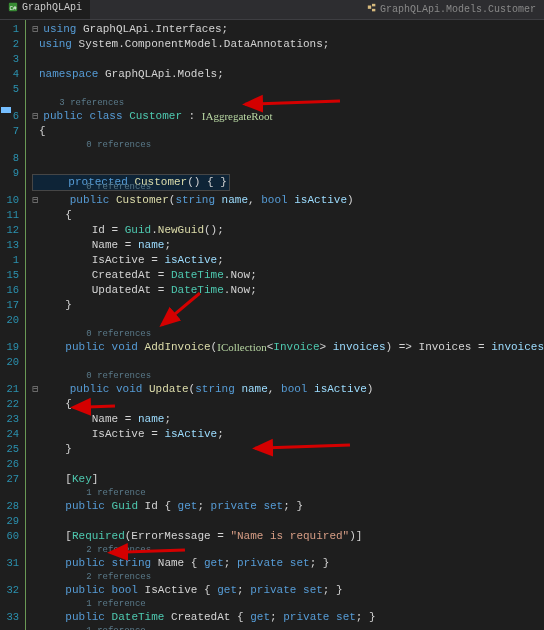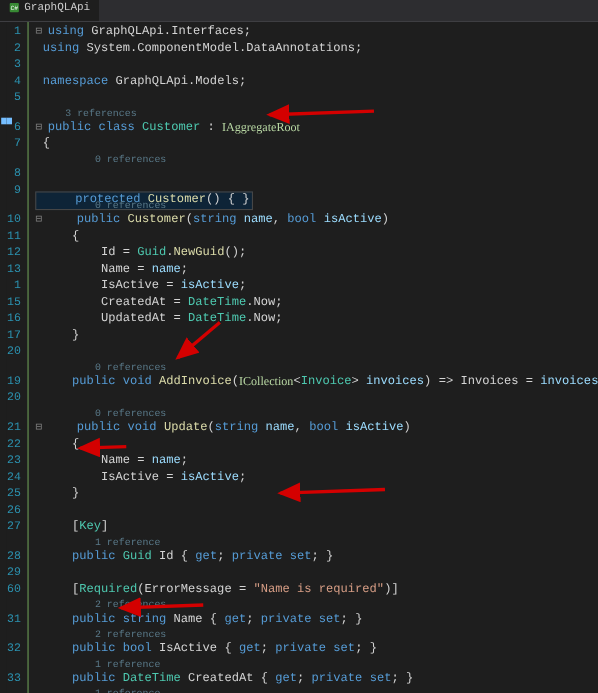--- a/index.html
+++ b/index.html
@@ -118,20 +118,30 @@
 <div class="tabbar">
   <div class="tab">
     <span class="tab-icon">
       <svg viewBox="0 0 12 12">
           <rect x="1" y="1" width="10" height="10" fill="#388a34" rx="1"></rect>
           <text x="6" y="9" font-size="7" text-anchor="middle" fill="#fff">C#</text>
         </svg>
     </span>
     <span>GraphQLApi</span>
   </div>
+  <div class="breadcrumb">
+    <span>
+      <svg width="10" height="10" viewBox="0 0 12 12">
+          <rect x="1" y="3" width="4" height="4" fill="#d7ba7d"></rect>
+          <rect x="6" y="1" width="4" height="3" fill="#d7ba7d"></rect>
+          <rect x="6" y="7" width="4" height="3" fill="#d7ba7d"></rect>
+        </svg>
+    </span>
+    <span>GraphQLApi.Models.Customer</span>
+  </div>
 </div>
 
 <div class="editor">
   <div class="gutter-marks">
     <div class="indicator-icon" style="top:84px;">
       <svg width="10" height="10" viewBox="0 0 10 10">
           <rect x="0" y="2" width="5" height="6" fill="#75beff"></rect>
           <rect x="5" y="2" width="5" height="6" fill="#75beff"></rect>
         </svg>
     </div>

